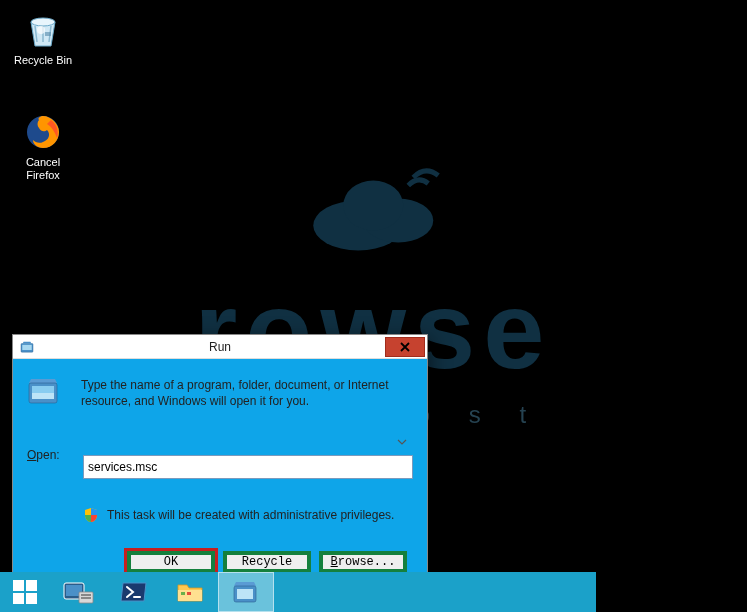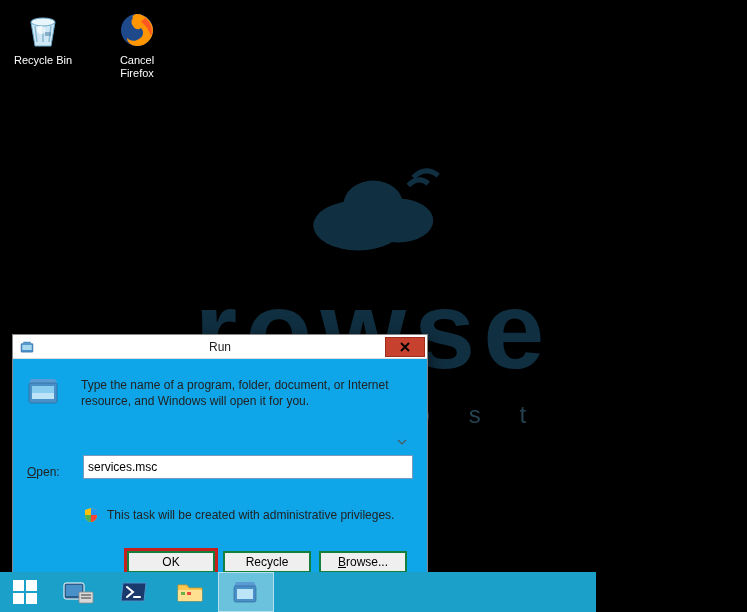--- a/index.html
+++ b/index.html
@@ -41,22 +41,22 @@
       margin: 0 auto 10px;
       position: relative;
     }
 
     
     .desktop-icons {
       position: absolute;
       top: 10px;
       left: 8px;
       display: flex;
-      flex-direction: row;
-      gap: 24px;
+      flex-direction: column;
+      gap: 45px;
     }
     .desktop-icon {
       width: 70px;
       display: flex;
       flex-direction: column;
       align-items: center;
       cursor: pointer;
     }
     .desktop-icon .icon-img {
       width: 40px;
@@ -136,21 +136,21 @@
       flex-shrink: 0;
     }
     .info-text {
       font-size: 12px;
       color: #222;
       line-height: 1.35;
     }
 
     .open-row {
       display: flex;
-      align-items: flex-end;
+      align-items: center;
       margin-top: 22px;
       gap: 8px;
     }
     .open-label {
       font-size: 12px;
       color: #222;
       width: 48px;
     }
     .combo {
       position: relative;
@@ -192,23 +192,23 @@
       gap: 8px;
       justify-content: flex-end;
       margin-top: 28px;
       padding-right: 6px;
     }
     .dlg-btn {
       width: 88px;
       height: 22px;
       font-size: 12px;
       background: #efefef;
-      border: 2px solid #15803d;
-      cursor: pointer;
-      font-family: Liberation Sans, sans-serif;
+      border: 4px solid #15803d;
+      cursor: pointer;
+      font-family: Liberation Mono, monospace;
     }
     .ok-highlight {
       outline: 3px solid #c71e1e;
       outline-offset: 0px;
     }
 
     
     .taskbar {
       position: absolute;
       bottom: 0;

